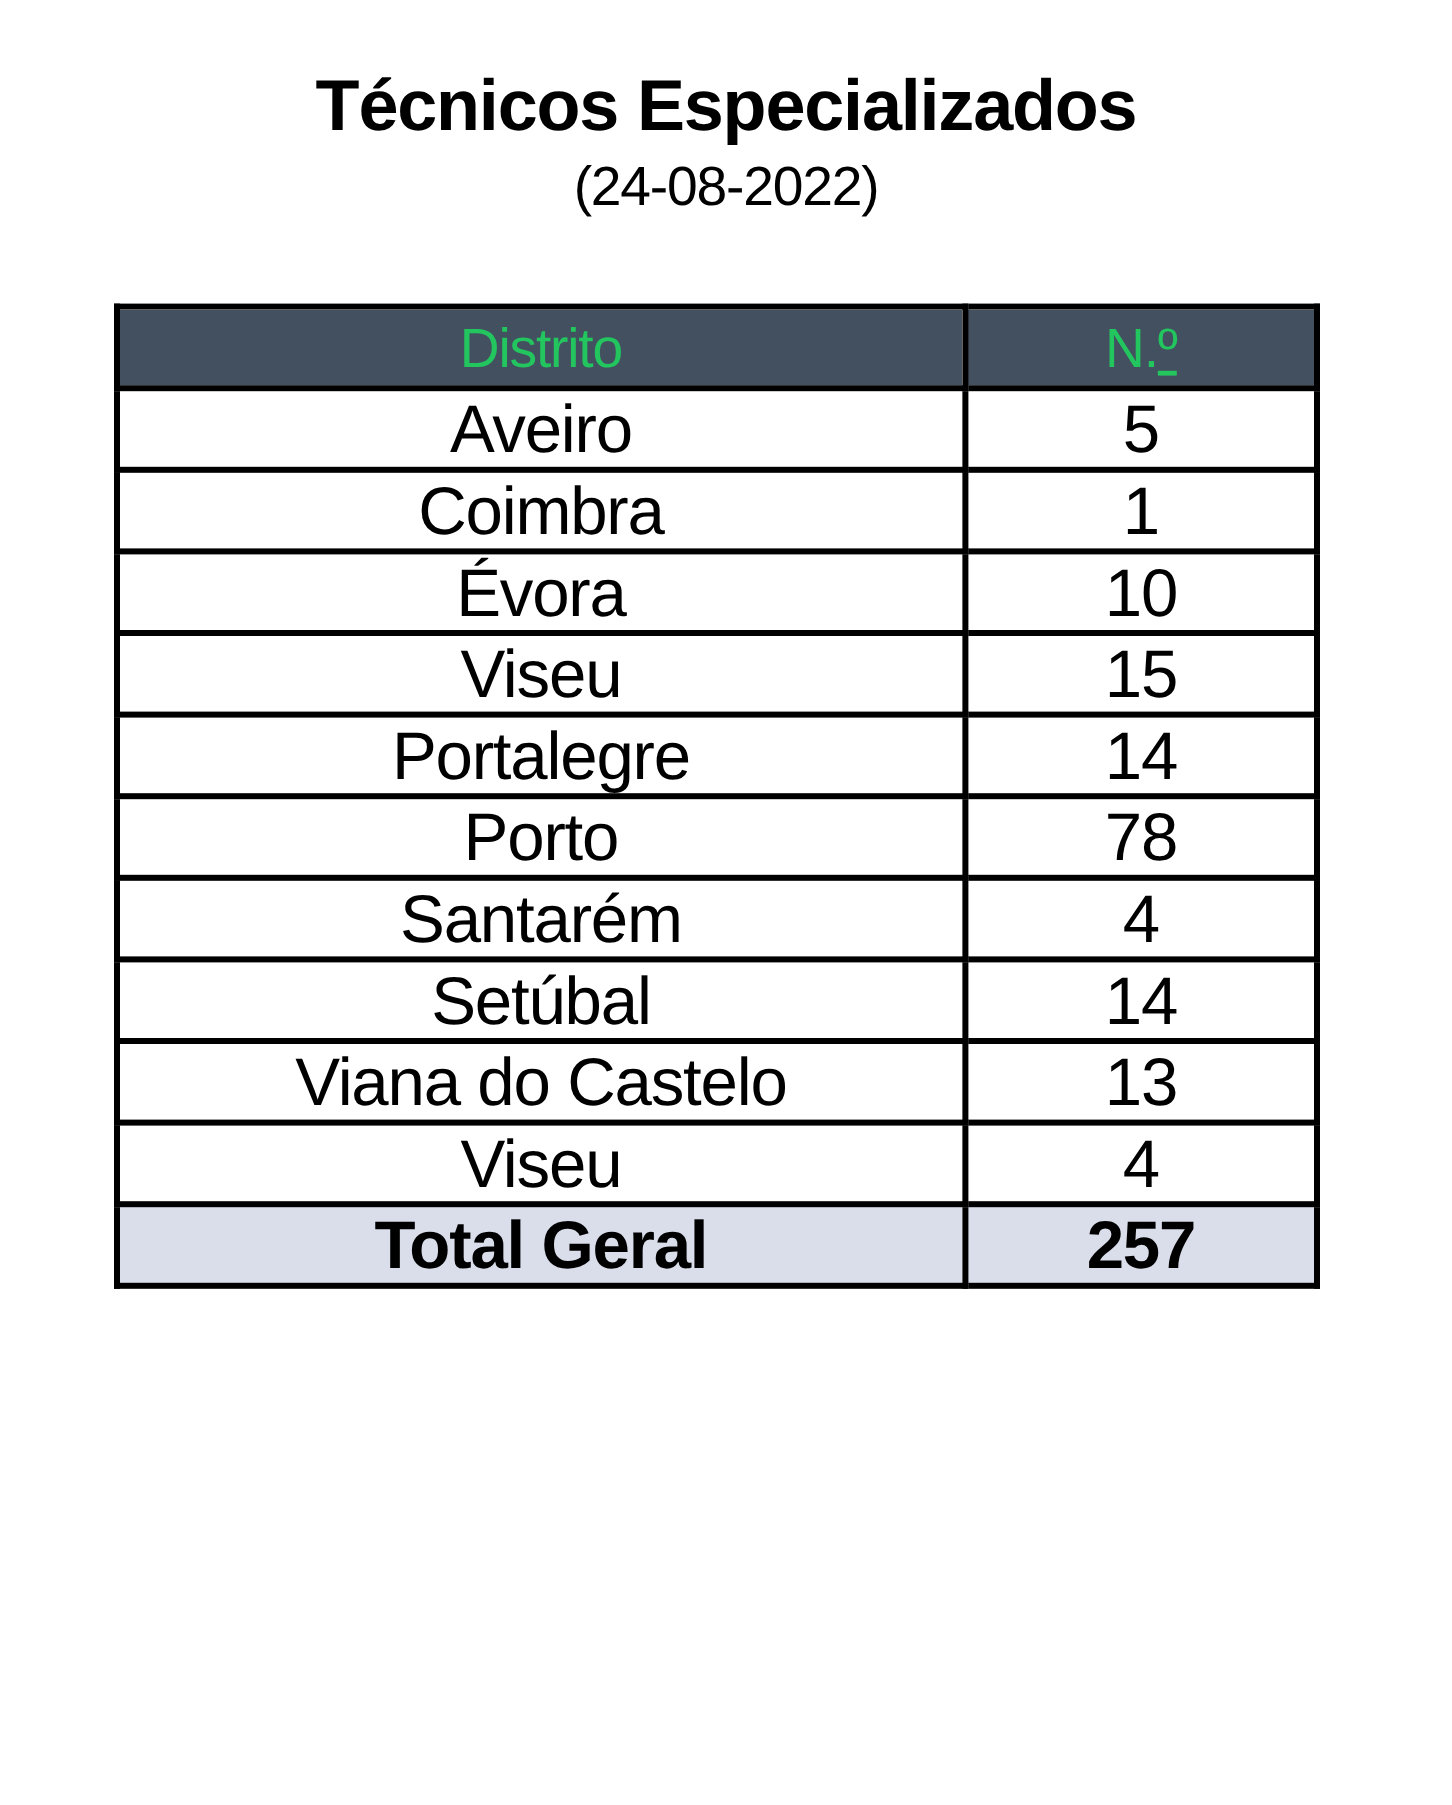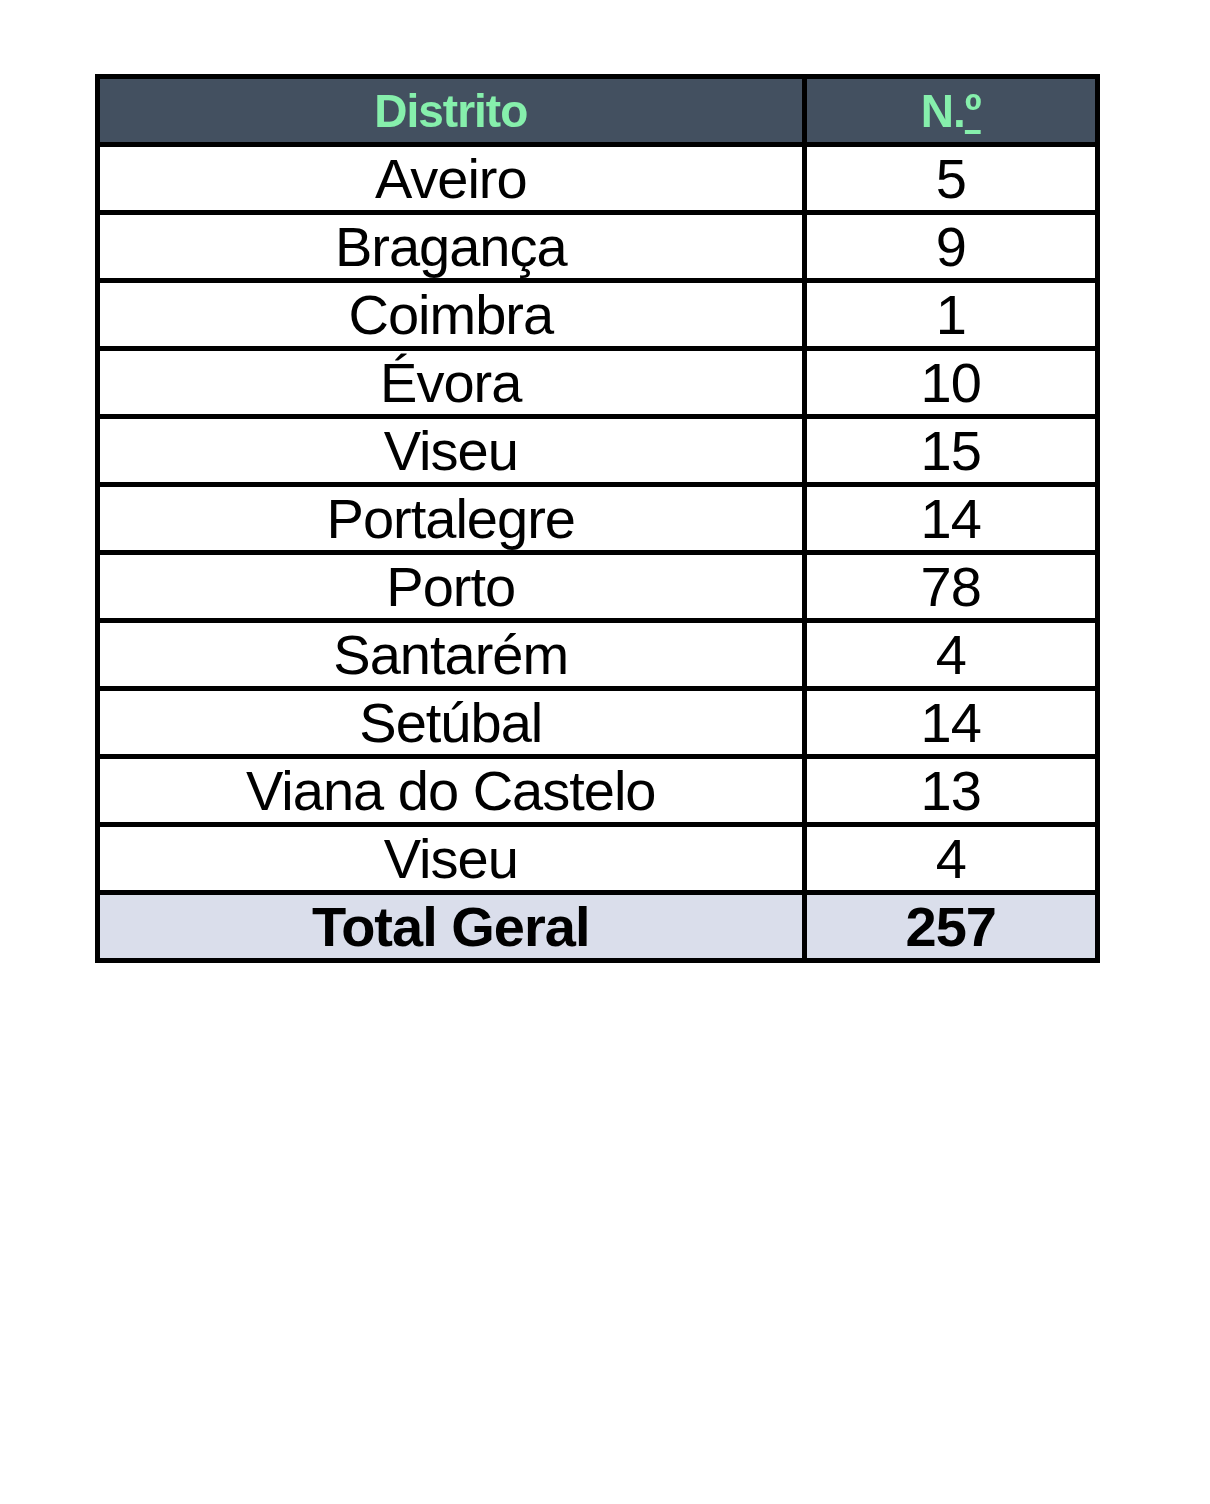--- a/index.html
+++ b/index.html
@@ -45,35 +45,39 @@
     text-align: center;
     vertical-align: middle;
     font-size: 56px;
     letter-spacing: -1px;
     line-height: 1;
     overflow: hidden;
     white-space: nowrap;
   }
   .data-table thead th {
     background: #435060;
-    color: #86efac;
-    font-weight: 700;
+    color: #22c55e;
+    font-weight: 400;
     font-size: 46px;
   }
   .ordinal { text-decoration: underline; text-underline-offset: 3px; }
   tr.total-row td {
     background: #dadeeb;
     font-weight: 700;
   }
 </style>
 </head>
 <body>
 
 <div class="page">
 
+  <div class="title-block">
+    <h1 class="page-title">Técnicos Especializados</h1>
+    <div class="page-subtitle">(24-08-2022)</div>
+  </div>
 
   <div class="table-wrap">
     <table class="data-table">
       <colgroup>
         <col class="col-district">
         <col class="col-count">
       </colgroup>
       <thead>
         <tr>
           <th>Distrito</th>
@@ -81,24 +85,20 @@
         </tr>
       </thead>
       <tbody>
 
   <tr>
     <td class="c1">Aveiro</td>
     <td class="c2">5</td>
   </tr>
 
 
-  <tr>
-    <td class="c1">Bragança</td>
-    <td class="c2">9</td>
-  </tr>
 
   <tr>
     <td class="c1">Coimbra</td>
     <td class="c2">1</td>
   </tr>
 
   <tr>
     <td class="c1">Évora</td>
     <td class="c2">10</td>
   </tr>

